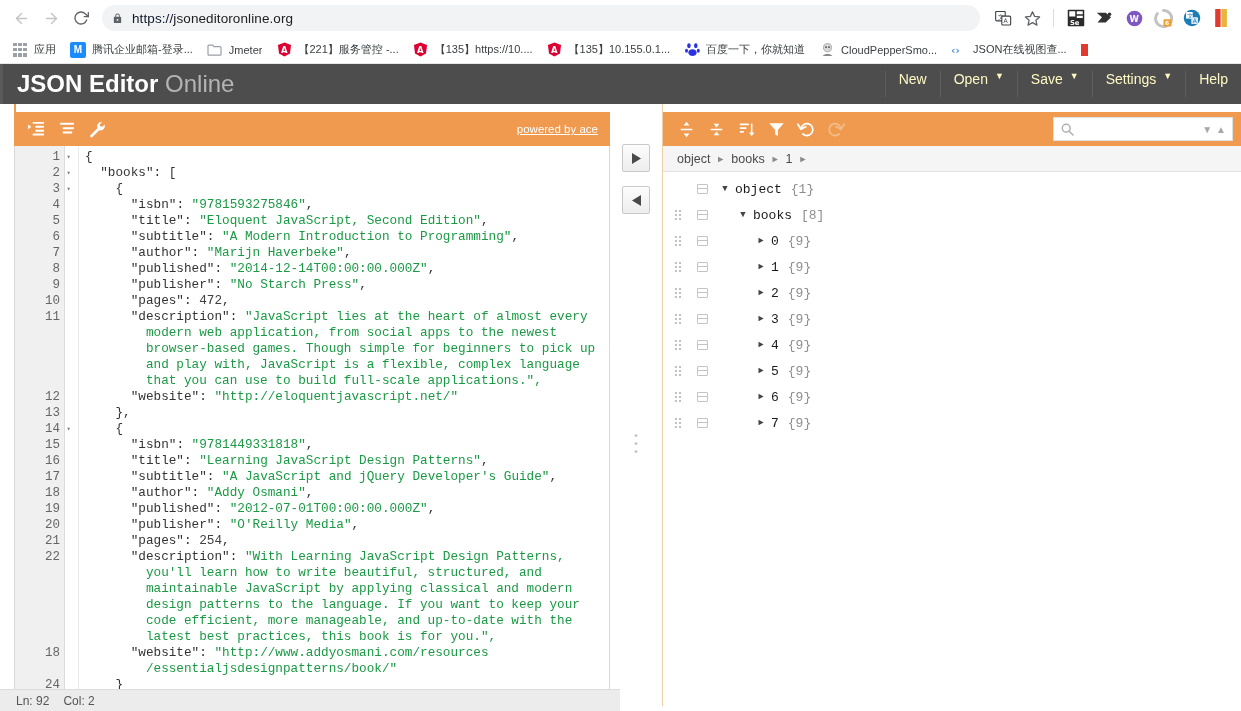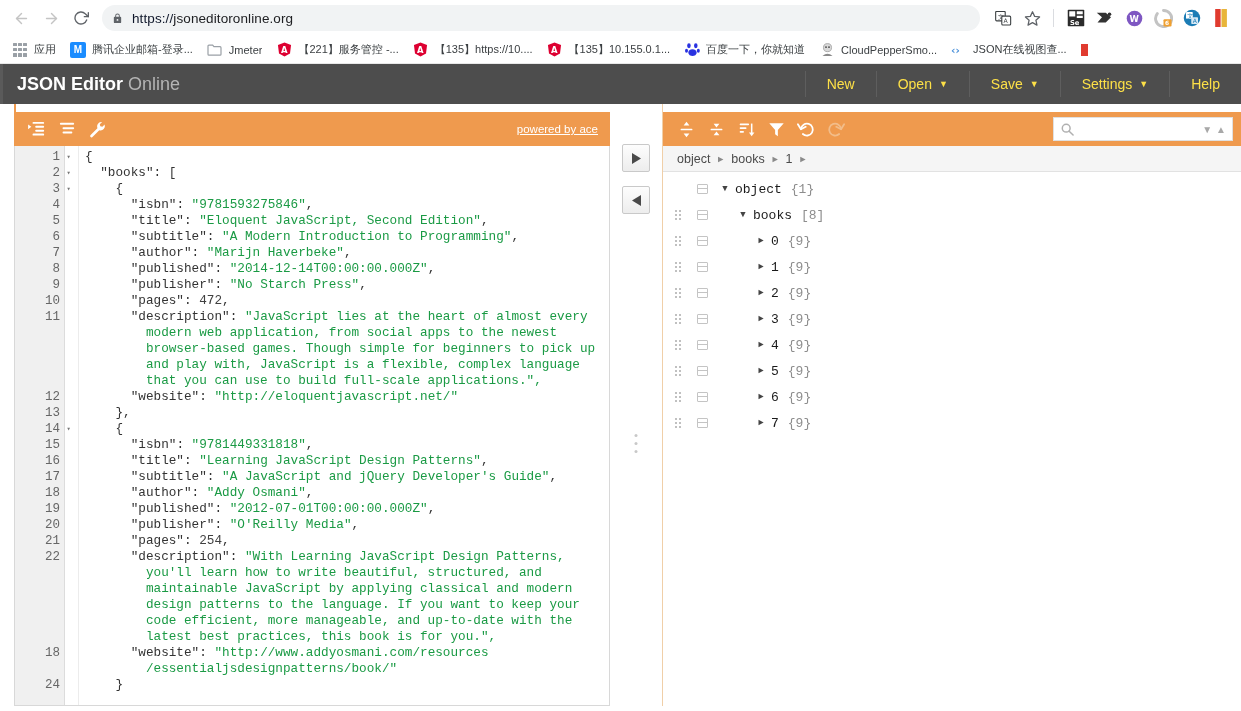--- a/index.html
+++ b/index.html
@@ -116,35 +116,34 @@
   #app-header {
     height: 40px;
     background: #4d4d4d;
     display: flex;
     align-items: center;
     justify-content: space-between;
     border-left: 3px solid #5a5a5a;
   }
   #app-title {
     padding-left: 14px;
-    font-size: 18px;
+    font-size: 24px;
     color: #fff;
     white-space: nowrap;
   }
   #app-title .light { color: #b4b4b4; font-weight: normal; }
   #app-title .bold { font-weight: bold; }
 
   #app-menu { display: flex; align-items: center; height: 100%; }
   .menu-item {
-    color: #fde047;
+    color: #fef9c3;
     font-size: 14px;
-    padding: 0 21px;
+    padding: 0 13px;
     height: 26px;
     display: flex;
-    align-items: center;
     border-left: 1px solid #5e5e5e;
     white-space: nowrap;
   }
   .menu-item .caret { margin-left: 7px; font-size: 9px; }
 
   
   #main {
     position: relative;
     height: 602px;
     background: #fff;
@@ -969,14 +968,18 @@
             </span>
             <span style="width:36px;flex:0 0 auto;"></span>
             <span class="tr-expand">►</span>
             <span class="tr-label">7</span>
             <span class="tr-count">{9}</span>
           </div>
         </div>
     </div>
   </div>
 
+  <div id="statusbar">
+    <span>Ln: 92</span>
+    <span>Col: 2</span>
+  </div>
 
 </div>
 
 </body></html>

